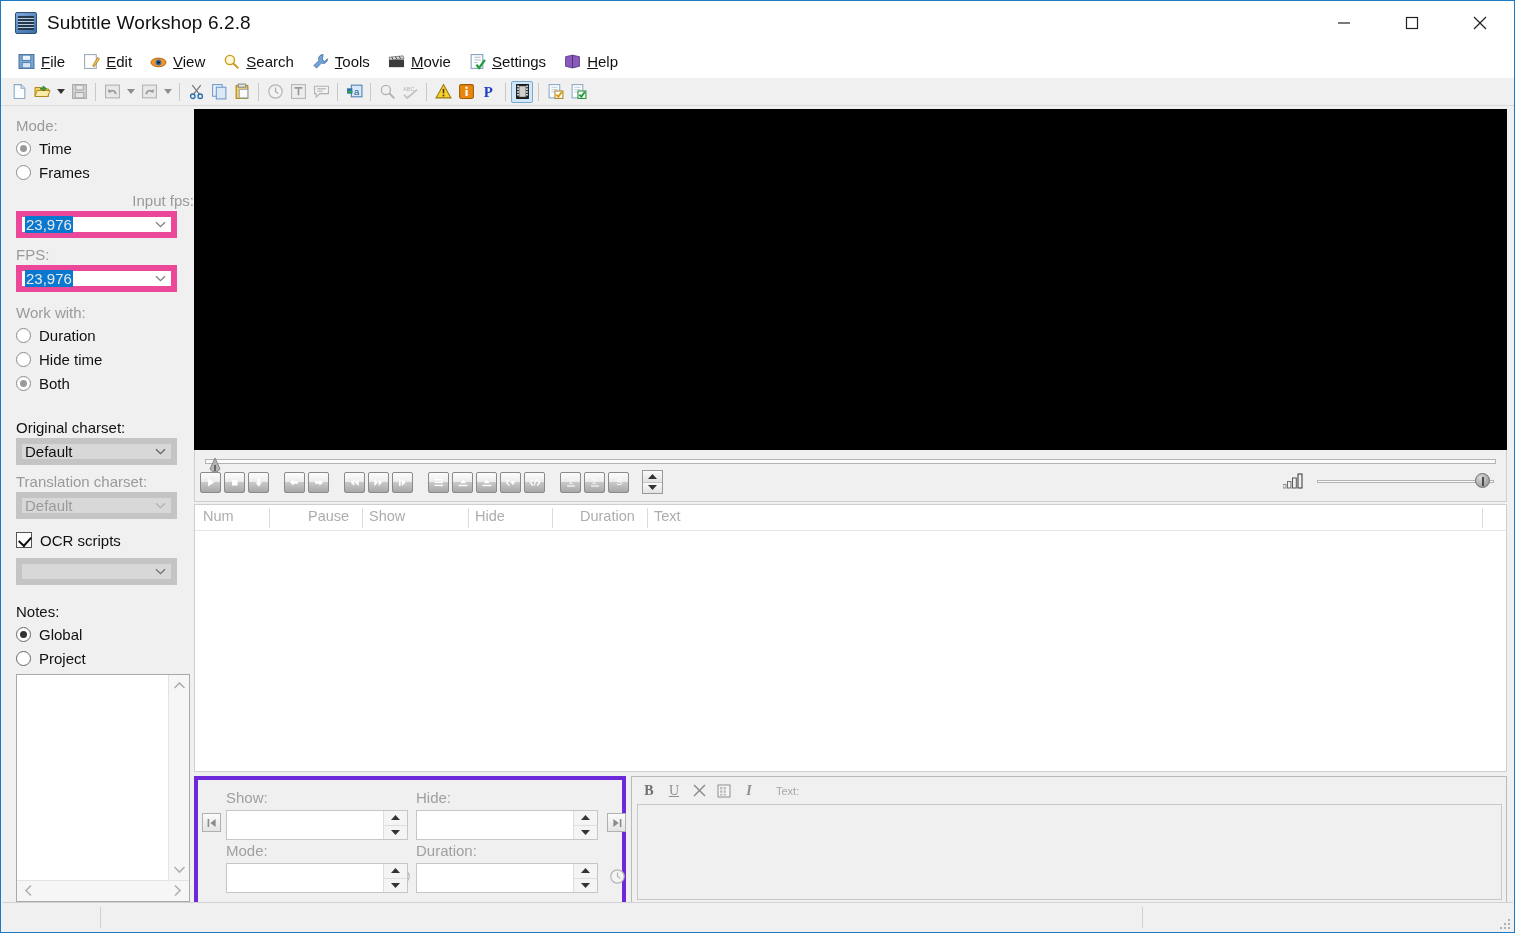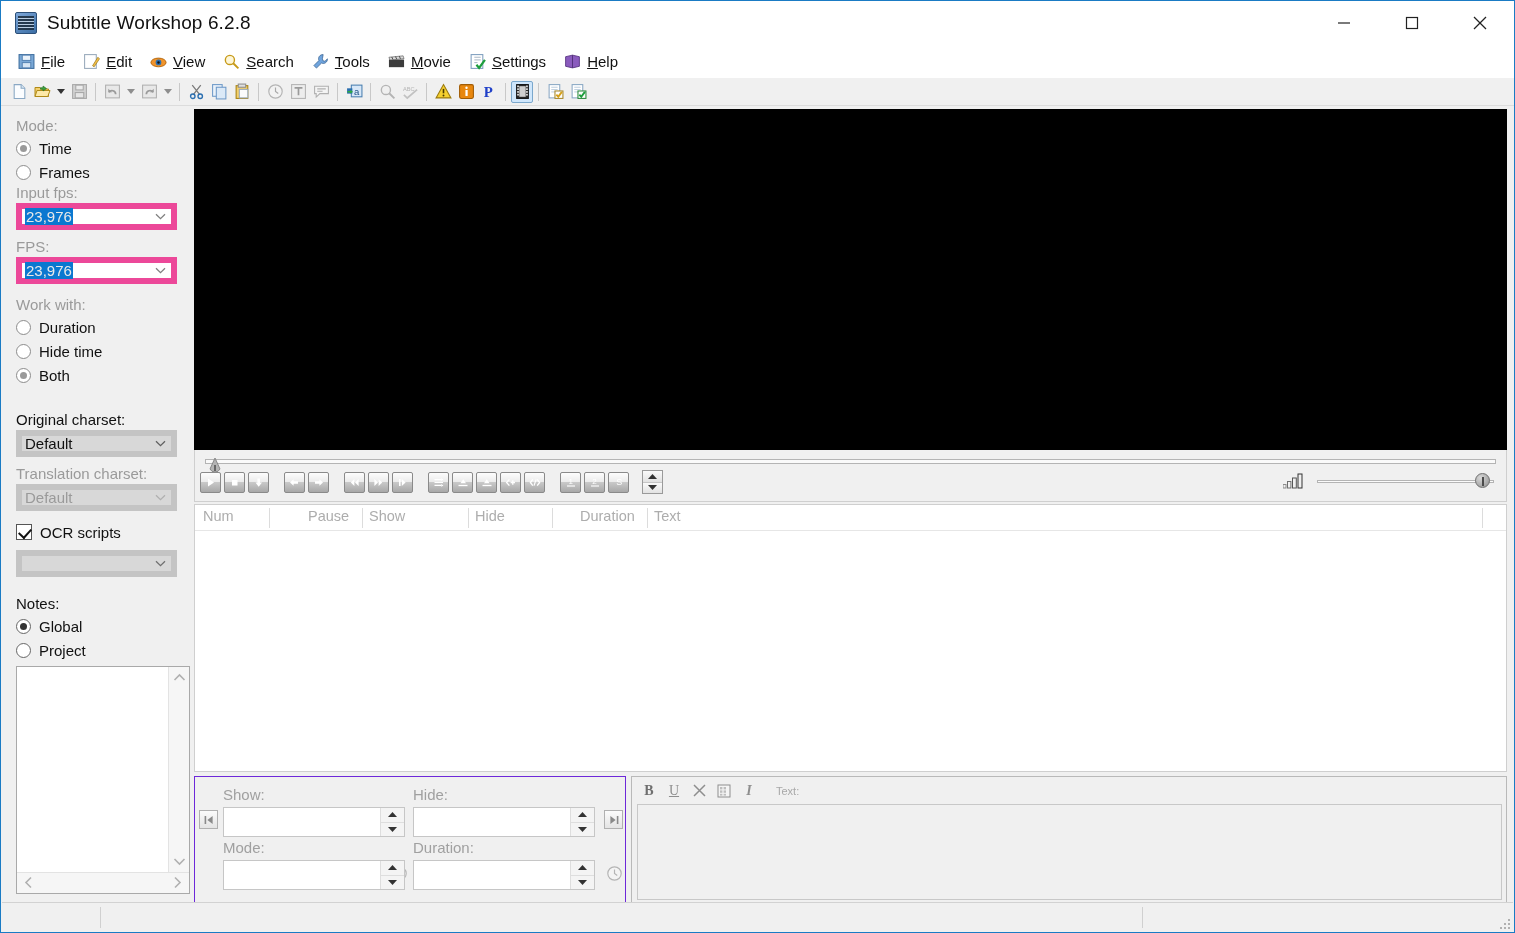--- a/index.html
+++ b/index.html
@@ -188,21 +188,21 @@
   }
   .lh {
     position: absolute; top: 3px; font-size: 14.5px; color: #adadad; white-space: nowrap;
   }
   .lh-div { position: absolute; top: 3px; width: 1px; height: 20px; background: #dcdcdc; }
   .list-body { position: absolute; left:0; right:0; top:26px; bottom:0; background:#fff; }
 
   
   .edit-left {
     position: absolute; left: 193px; top: 775px; width: 432px; height: 130px;
-    background: #f0f0f0; border: 1px solid #6d28d9;
+    background: #f0f0f0; border: 4px solid #6d28d9;
   }
   .el-label { position: absolute; font-size: 15px; color: #a0a0a0; }
   .tfield {
     position: absolute; width: 182px; height: 30px; background: #fff;
     border: 1px solid #c6c6c6; display: flex;
   }
   .tfield .inp { flex: 1; }
   .tfield .spin { width: 24px; display: flex; flex-direction: column; border-left: 1px solid #dedede; }
   .tfield .spin div {
     flex: 1; display: flex; align-items: center; justify-content: center;
@@ -509,21 +509,21 @@
     <span class="lbl">Mode:</span>
     <div class="radio-row">
       <span class="radio checked"></span>
       <span class="rl">Time</span>
     </div>
     <div class="radio-row">
       <span class="radio"></span>
       <span class="rl">Frames</span>
     </div>
 
-    <span class="lbl" style="margin-top:0;">Input fps:</span>
+    <span class="lbl" style="margin-top:8px;text-align:right;">Input fps:</span>
     <div class="combo">
       <span class="cv sel">23,976</span>
       <span class="chev">
         <svg width="11" height="7" viewBox="0 0 11 7">
             <path d="M1 1.3 L5.5 5.6 L10 1.3" fill="none" stroke="#808080" stroke-width="1.3"></path>
           </svg>
       </span>
     </div>
 
     <span class="lbl">FPS:</span>

